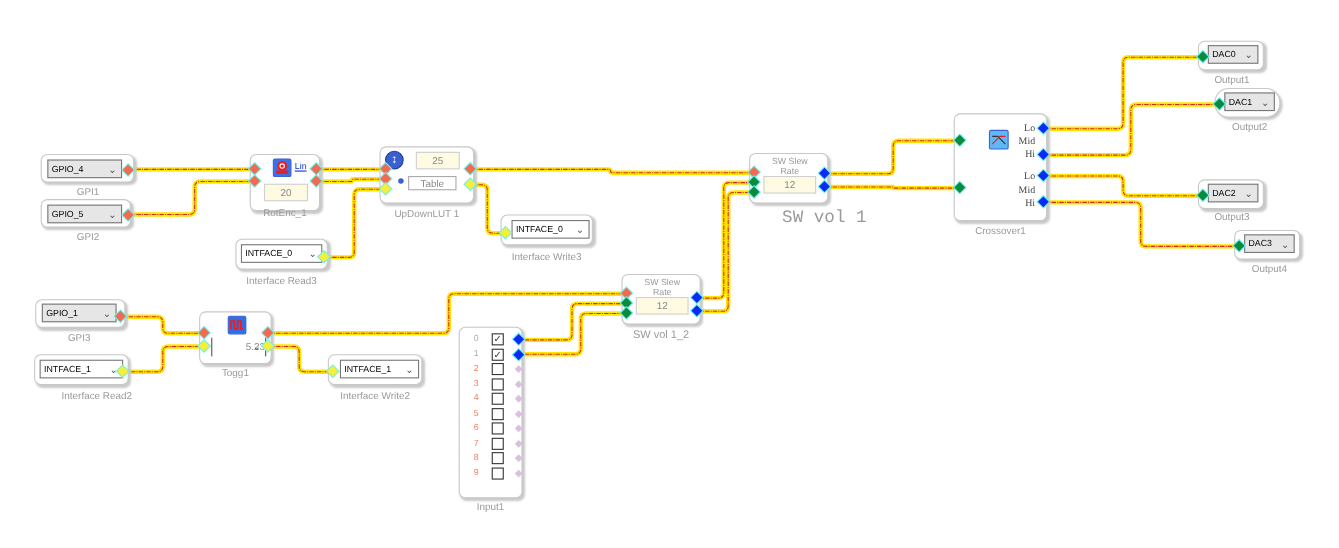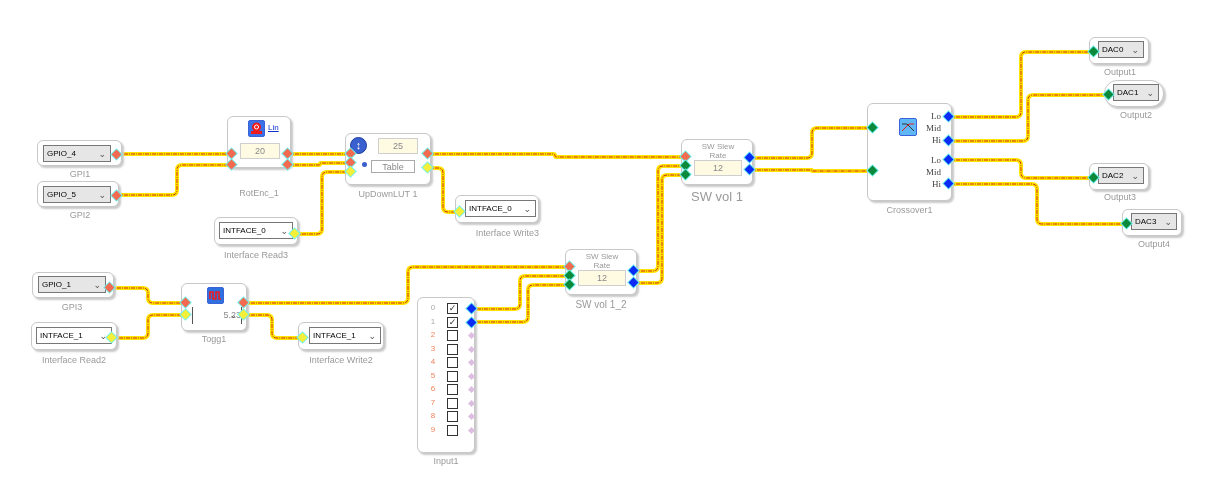--- a/index.html
+++ b/index.html
@@ -130,21 +130,21 @@
 
 <div class="block" style="left:37px;top:181px;width:82px;height:26px;">
   <div class="combo" style="left:5px;top:4px;width:68px;">
     <span>GPIO_5</span>
     <span class="chev">⌄</span>
   </div>
 </div>
 <div class="port p-red" style="left:113px;top:192px;"></div>
 <div class="caption" style="left:60px;top:210px;width:40px;">GPI2</div>
 
-<div class="block" style="left:227px;top:116px;width:64px;height:52px;">
+<div class="block" style="left:227px;top:140px;width:64px;height:52px;">
   <div class="icon" style="left:20px;top:3px;width:17px;height:17px;background:#3a73e8;">
     <svg width="15" height="15" viewBox="0 0 15 15">
         <circle cx="7.5" cy="6" r="4.5" fill="#ee1c1c"></circle>
         <rect x="2" y="10" width="11" height="3" fill="#ee1c1c"></rect>
         <circle cx="7.5" cy="6" r="2" fill="none" stroke="#fff" stroke-width="1"></circle>
       </svg>
   </div>
   <div style="position:absolute;left:40px;top:6px;font-size:8px;color:#1030d0;text-decoration:underline;">Lin</div>
   <div class="valbox" style="left:12px;top:26px;width:40px;height:16px;line-height:14px;">20</div>
 </div>
@@ -176,39 +176,39 @@
 <div class="port p-yel" style="left:291px;top:230px;"></div>
 <div class="caption" style="left:214px;top:250px;width:84px;">Interface Read3</div>
 
 <div class="block" style="left:455px;top:195px;width:84px;height:28px;">
   <div class="combo white" style="left:9px;top:4px;width:71px;">
     <span>INTFACE_0</span>
     <span class="chev">⌄</span>
   </div>
 </div>
 <div class="port p-yel" style="left:456px;top:208px;"></div>
-<div class="caption" style="left:455px;top:228px;width:84px;text-align:right;">Interface Write3</div>
+<div class="caption" style="left:455px;top:228px;width:84px;">Interface Write3</div>
 
 <div class="block" style="left:32px;top:272px;width:82px;height:26px;">
   <div class="combo" style="left:5px;top:3px;width:68px;">
     <span>GPIO_1</span>
     <span class="chev">⌄</span>
   </div>
 </div>
 <div class="port p-red" style="left:106px;top:284px;"></div>
 <div class="caption" style="left:52px;top:302px;width:40px;">GPI3</div>
 
 <div class="block" style="left:31px;top:322px;width:86px;height:28px;">
   <div class="combo white" style="left:4px;top:4px;width:76px;">
     <span>INTFACE_1</span>
     <span class="chev">⌄</span>
   </div>
 </div>
 <div class="port p-yel" style="left:108px;top:334px;"></div>
-<div class="caption" style="left:31px;top:355px;width:86px;">Interface Read2</div>
+<div class="caption" style="left:45px;top:355px;width:86px;">Interface Read2</div>
 
 <div class="block" style="left:181px;top:283px;width:66px;height:48px;text-align:right;">
   <div class="icon" style="left:25px;top:3px;width:17px;height:17px;background:#2f6fe0;">
     <svg width="15" height="15" viewBox="0 0 15 15">
         <path d="M2 11 V4 H5 V11 H8 V4 H11 V11 H13" fill="none" stroke="#ee1c1c" stroke-width="1.6"></path>
       </svg>
   </div>
   <div style="position:absolute;left:10px;top:23px;width:50px;height:17px;border-left:1px solid #555;border-right:1px solid #555;font-size:9px;color:#888;padding-left:3px;line-height:17px;box-sizing:border-box;">
     <span>5.23</span>
     <span style="position:absolute;right:4px;top:0;color:#555;">⌄</span>
@@ -278,21 +278,21 @@
 
 <div class="block" style="left:681px;top:139px;width:72px;height:46px;">
   <div class="small" style="left:16px;top:2px;width:40px;line-height:9px;">SW Slew Rate</div>
   <div class="valbox" style="left:12px;top:20px;width:48px;height:16px;line-height:14px;">12</div>
 </div>
 <div class="port p-red" style="left:682px;top:153px;"></div>
 <div class="port p-grn" style="left:682px;top:162px;"></div>
 <div class="port p-grn" style="left:682px;top:171px;"></div>
 <div class="port p-blu" style="left:746px;top:154px;"></div>
 <div class="port p-blu" style="left:746px;top:166px;"></div>
-<div class="caption" style="left:681px;top:189px;width:72px;font-size:13px;">SW vol 1</div>
+<div class="caption" style="left:711px;top:189px;width:72px;font-size:16px;font-family:Liberation Mono, monospace;">SW vol 1</div>
 
 <div class="block" style="left:867px;top:103px;width:85px;height:98px;">
   <div class="icon" style="left:31px;top:14px;width:18px;height:18px;background:#5fb8f5;">
     <svg width="16" height="16" viewBox="0 0 16 16">
         <path d="M2 5 H7 L14 12" fill="none" stroke="#333" stroke-width="1"></path>
         <path d="M2 12 L9 5 H14" fill="none" stroke="#e02020" stroke-width="1"></path>
       </svg>
   </div>
   <div class="xlabel" style="left:53px;top:7px;">Lo</div>
   <div class="xlabel" style="left:53px;top:19px;">Mid</div>

